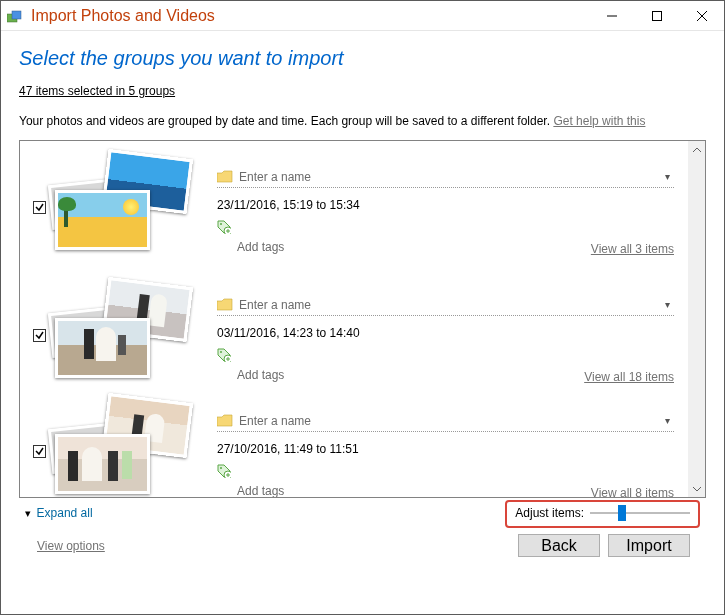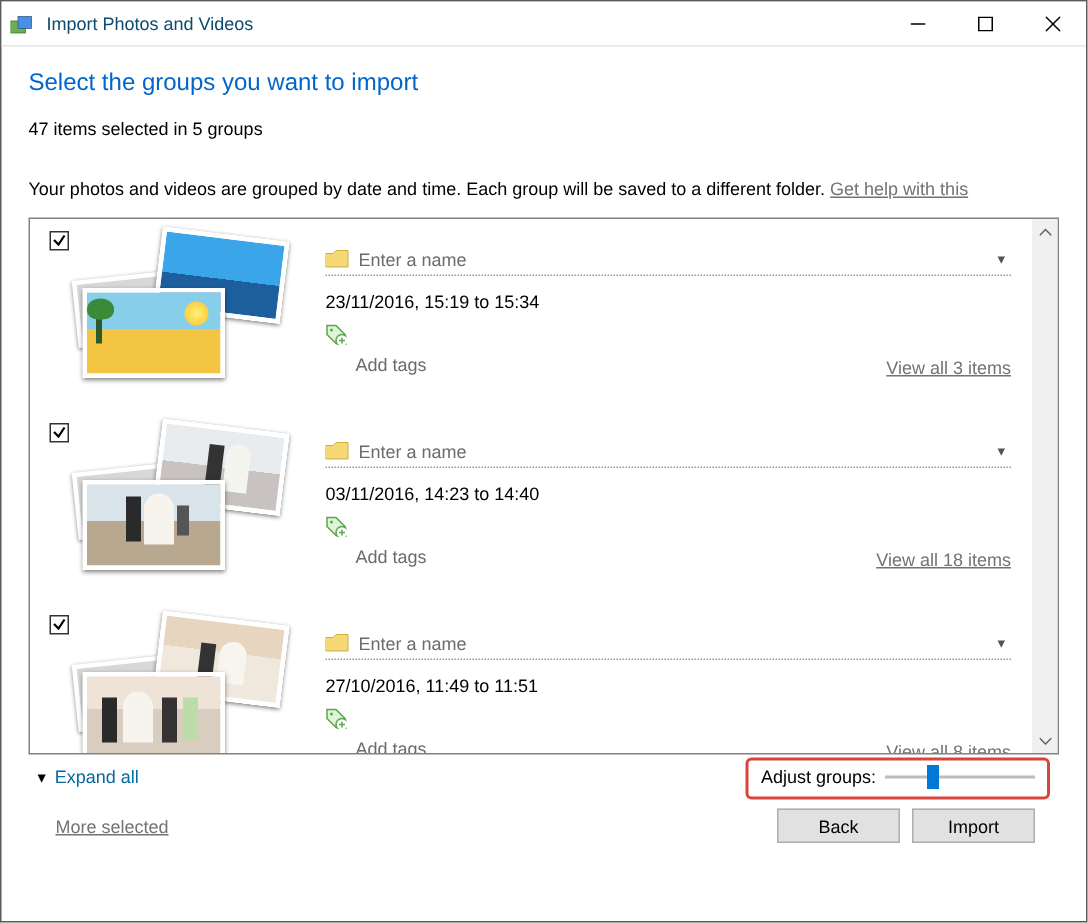--- a/index.html
+++ b/index.html
@@ -22,43 +22,45 @@
     padding: 0 0 0 6px;
     background: #fff;
     border-bottom: 1px solid #e6e6e6;
   }
   .titlebar .app-icon {
     width: 16px; height: 14px;
     margin-right: 8px;
   }
   .titlebar .title {
     flex: 1;
-    font-size: 12px;
-    color: #0c4a6e;
+    font-size: 16px;
+    color: #c2410c;
   }
   .titlebar .winbtns { display: flex; }
   .titlebar .winbtn {
     width: 45px;
     height: 29px;
     display: flex;
     align-items: center;
     justify-content: center;
     font-size: 12px;
     color: #000;
   }
   .content {
     padding: 12px 18px 8px 18px;
   }
   .heading {
     color: #0066cc;
-    font-size: 16px;
+    font-size: 20px;
     margin: 4px 0 14px 0;
+    font-style: italic;
   }
   .summary {
-    margin: 0 0 26px 0;
+    margin: 0 0 16px 0;
+    text-decoration: underline;
   }
   .description {
     margin: 0 0 12px 0;
   }
   .link {
     color: #737373;
     text-decoration: underline;
     cursor: pointer;
   }
   .selectall-row {
@@ -100,21 +102,21 @@
   }
   .scroll-arrow {
     height: 17px;
     display:flex; align-items:center; justify-content:center;
     background: #f0f0f0;
   }
   .scroll-track { flex:1; background:#f0f0f0; }
   
   .group {
     display: flex;
-    align-items: flex-start;
+    align-items: center;
     padding: 8px 8px 4px 8px;
     height: 128px;
   }
   .group .checkcol {
     width: 22px;
     display: flex;
     align-items: center;
     justify-content: center;
   }
   .group .thumbcol {
@@ -197,21 +199,21 @@
     align-items:center;
     padding: 6px 16px 0 18px;
   }
   .footer .spacer { flex:1; }
   .btn {
     min-width: 82px;
     height: 23px;
     border: 1px solid #adadad;
     background: #e1e1e1;
     margin-left: 8px;
-    font-size: 12px;
+    font-size: 16px;
     display:inline-flex; align-items:center; justify-content:center;
     cursor:pointer;
   }
 </style>
 </head>
 <body>
 
 <div class="titlebar">
   <span class="app-icon">
     <svg width="16" height="14">
@@ -423,27 +425,27 @@
             <polyline points="0,1 4,5 8,1" fill="none" stroke="#606060" stroke-width="1"></polyline>
           </svg>
       </div>
     </div>
   </div>
 
   <div class="expand-row">
     <span class="expand-caret">▾</span>
     <span class="expand-text">Expand all</span>
     <div class="adjust-box">
-      <span>Adjust groups:</span>
+      <span>Adjust items:</span>
       <div class="slider">
         <div class="track"></div>
         <div class="thumb"></div>
       </div>
     </div>
   </div>
 
   <div class="footer">
-    <span class="link">More selected</span>
+    <span class="link">View options</span>
     <span class="spacer"></span>
     <button class="btn">Back</button>
     <button class="btn">Import</button>
   </div>
 </div>
 
 </body></html>

